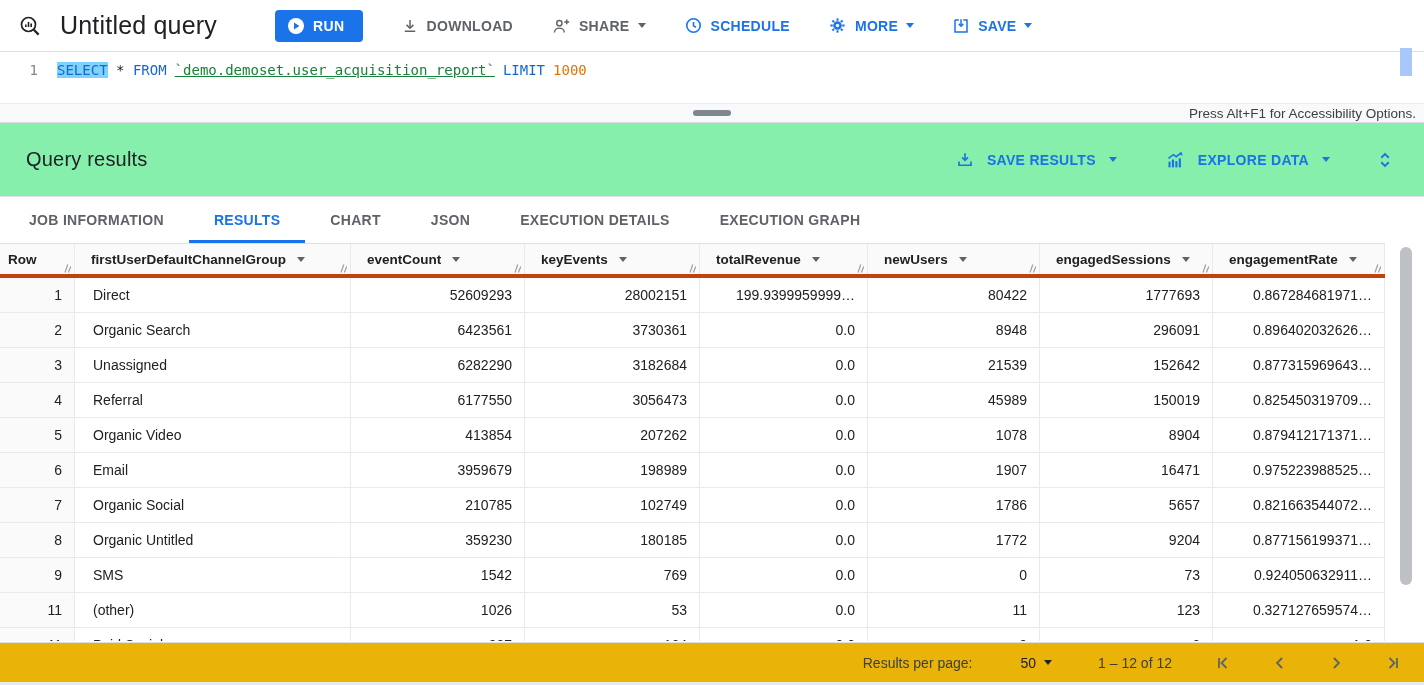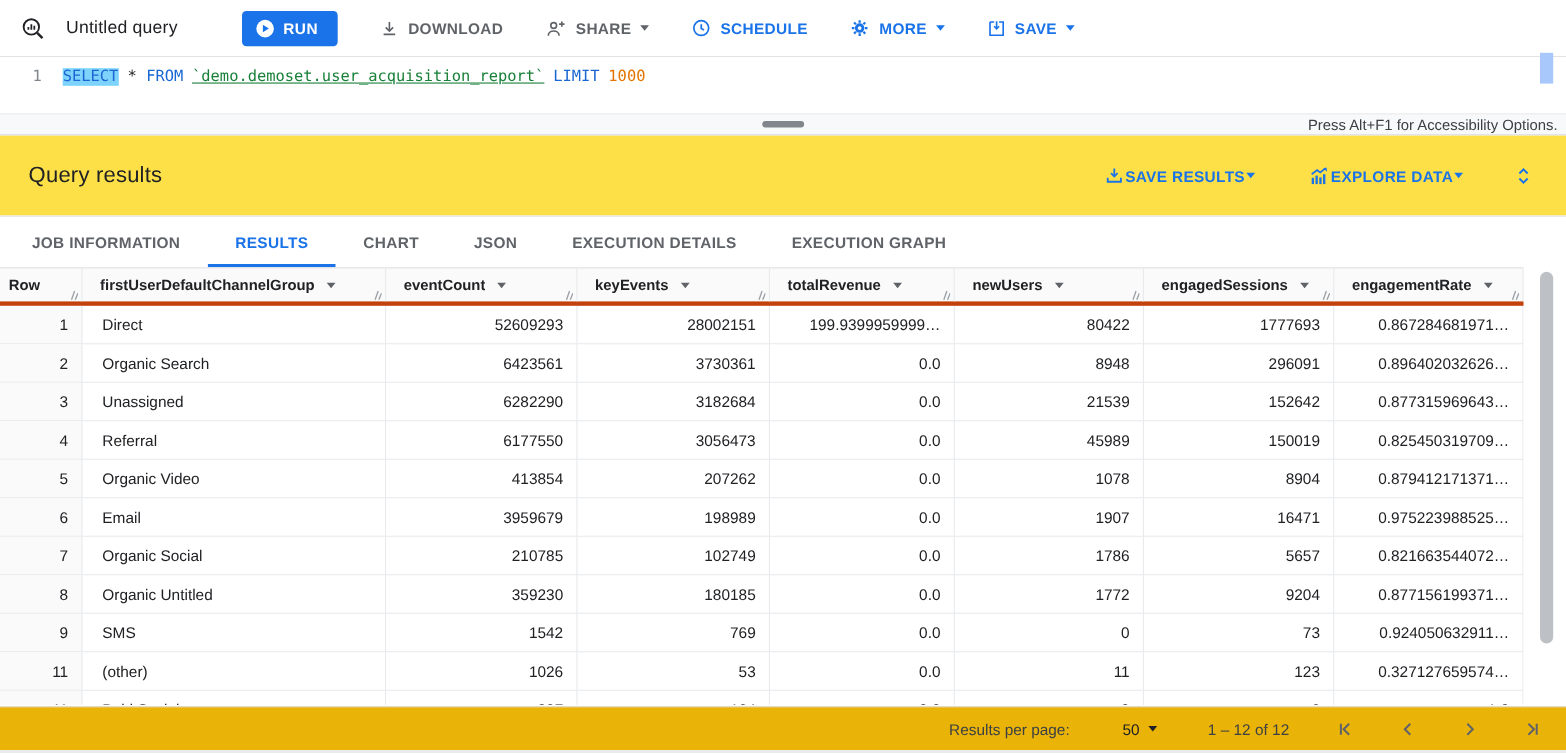--- a/index.html
+++ b/index.html
@@ -5,21 +5,21 @@
   * { margin:0; padding:0; box-sizing:border-box; }
   html,body { background:#fff; }
   .root{
     width:1424px; height:685px; display:flex; flex-direction:column;
     font-family:"Liberation Sans", sans-serif; color:#202124; background:#fff;
     position:relative; overflow:hidden;
   }
   
   .toolbar{ flex:0 0 52px; display:flex; align-items:center; padding:0 16px; border-bottom:1px solid #e0e0e0; background:#fff; }
   .q-icon{ margin-left:2px; display:flex; }
-  .query-title{ font-size:16px; margin-left:18px; letter-spacing:.2px; }
+  .query-title{ font-size:25px; margin-left:18px; letter-spacing:.2px; }
   .run-btn{ display:flex; align-items:center; gap:8px; background:#1a73e8; color:#fff; border-radius:4px;
     padding:7px 18px 7px 12px; font-size:14px; font-weight:bold; letter-spacing:.4px; margin-left:58px; cursor:pointer; }
   .tbtn{ display:flex; align-items:center; gap:8px; font-size:14px; font-weight:bold; letter-spacing:.3px;
     color:#5f6368; cursor:pointer; margin-left:38px; }
   .tbtn.blue{ color:#1a73e8; }
   .caret{ width:0; height:0; border-left:4.5px solid transparent; border-right:4.5px solid transparent;
     border-top:5px solid currentColor; display:inline-block; }
   .caret.dark{ border-top-color:#5f6368; }
   
   .editor{ flex:0 0 51px; position:relative; display:flex; padding-top:7px; background:#fff; }
@@ -33,24 +33,24 @@
   .kw-sp{ margin-left:8px; }
   .lit{ color:#e37400; margin-left:8px; }
   .editor-vthumb{ position:absolute; right:12px; top:-4px; width:12px; height:28px; background:#a8c7fa; }
   
   .statusbar{ flex:0 0 20px; background:#f8f9fa; border-top:1px solid #ececec; border-bottom:1px solid #dadce0;
     display:flex; align-items:center; justify-content:flex-end; padding-right:8px; position:relative;
     font-size:13.5px; color:#3c4043; }
   .drag-handle{ position:absolute; left:50%; top:50%; transform:translate(-50%,-50%);
     width:38px; height:6px; border-radius:3px; background:#80868b; cursor:row-resize; }
   
-  .results-header{ flex:0 0 73px; display:flex; align-items:center; padding:0 26px; background:#fde047; }
+  .results-header{ flex:0 0 73px; display:flex; align-items:center; padding:0 26px; background:#86efac; }
   .rtitle{ font-size:20px; letter-spacing:.2px; }
   .actions{ margin-left:auto; display:flex; align-items:center; }
-  .action{ display:flex; align-items:center; gap:1px; color:#1a73e8; font-size:14px; font-weight:bold;
+  .action{ display:flex; align-items:center; gap:13px; color:#1a73e8; font-size:14px; font-weight:bold;
     letter-spacing:.3px; cursor:pointer; margin-left:48px; }
   .expand-btn{ margin-left:46px; margin-right:4px; cursor:pointer; display:flex; }
   
   .tabs{ flex:0 0 47px; display:flex; align-items:stretch; padding-left:4px; border-top:1px solid #e0e0e0; background:#fff; }
   .tab{ display:flex; align-items:center; padding:0 25px; font-size:14px; font-weight:bold; letter-spacing:.3px;
     color:#5f6368; position:relative; cursor:pointer; }
   .tab.active{ color:#1a73e8; }
   .tab.active::after{ content:""; position:absolute; left:0; right:0; bottom:0; height:3px; background:#1a73e8; }
   
   .table-wrap{ flex:0 0 399px; position:relative; display:flex; flex-direction:column; }

